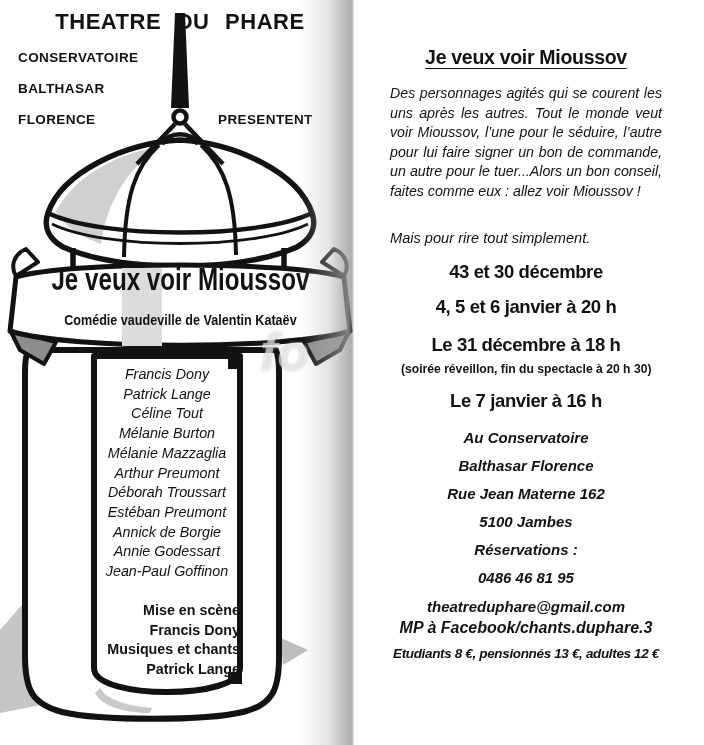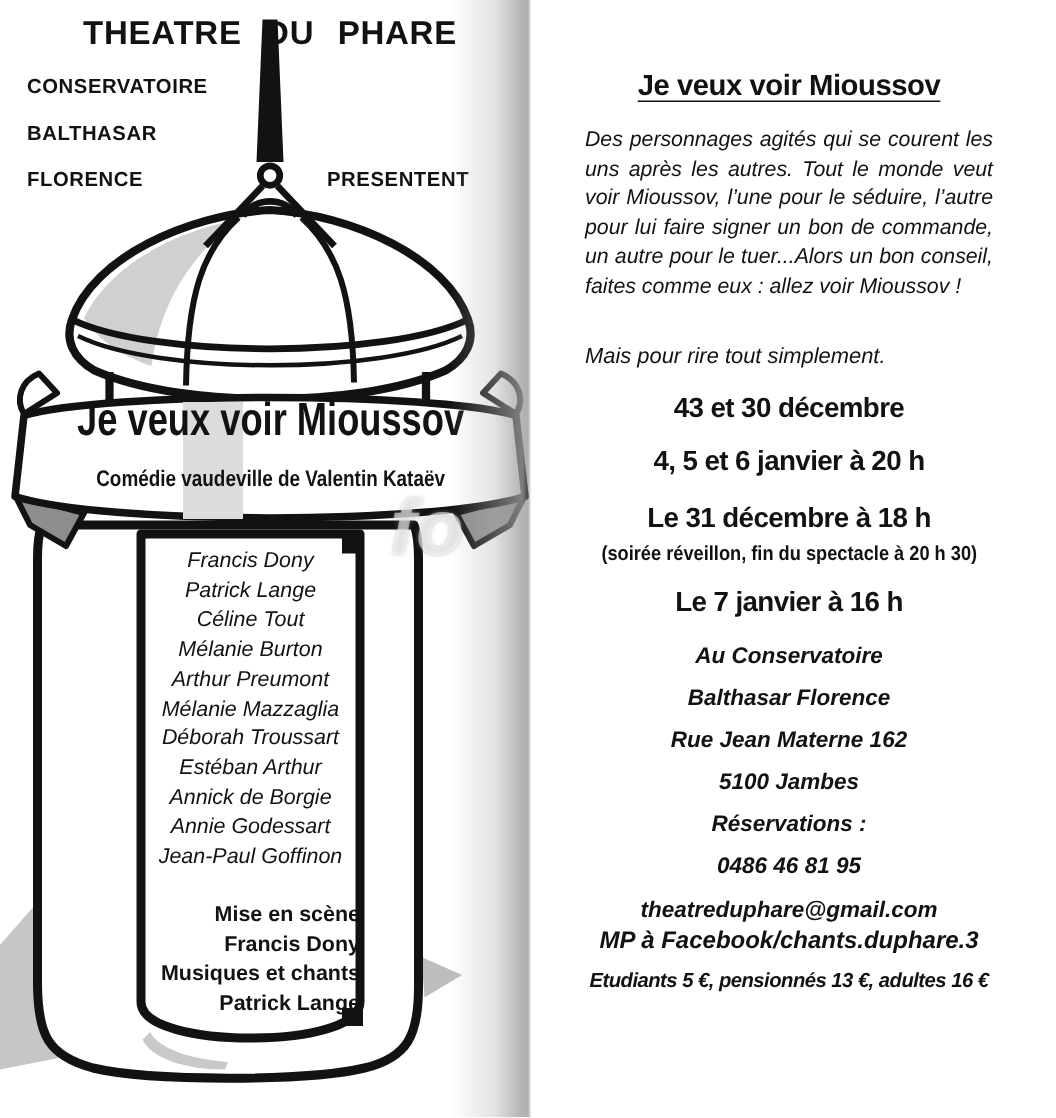--- a/index.html
+++ b/index.html
@@ -118,24 +118,24 @@
   </div>
   <div class="abs ctr banner-subtitle">
     <span class="condensed nowrap">Comédie vaudeville de Valentin Kataëv</span>
   </div>
 
   <div class="abs cast-block">
     <div>Francis Dony</div>
     <div>Patrick Lange</div>
     <div>Céline Tout</div>
     <div>Mélanie Burton</div>
+    <div>Mélanie Mazzaglia</div>
     <div>Arthur Preumont</div>
-    <div>Mélanie Mazzaglia</div>
     <div>Déborah Troussart</div>
-    <div>Estéban Arthur</div>
+    <div>Estéban Preumont</div>
     <div>Annick de Borgie</div>
     <div>Annie Godessart</div>
     <div>Jean-Paul Goffinon</div>
   </div>
 
   <div class="abs crew-block">
     <div>Mise en scène</div>
     <div>Francis Dony</div>
     <div>Musiques et chants</div>
     <div>Patrick Lange</div>
@@ -165,16 +165,16 @@
       <div>Au Conservatoire</div>
       <div>Balthasar Florence</div>
       <div>Rue Jean Materne 162</div>
       <div>5100 Jambes</div>
       <div>Réservations :</div>
       <div>0486 46 81 95</div>
       <div>theatreduphare@gmail.com</div>
     </div>
 
     <div class="abs ctr fb-line nowrap">MP à Facebook/chants.duphare.3</div>
-    <div class="abs ctr prices-line nowrap">Etudiants 5 €, pensionnés 13 €, adultes 16 €</div>
+    <div class="abs ctr prices-line nowrap">Etudiants 8 €, pensionnés 13 €, adultes 12 €</div>
   </div>
 
 </div>
 
 </body></html>

